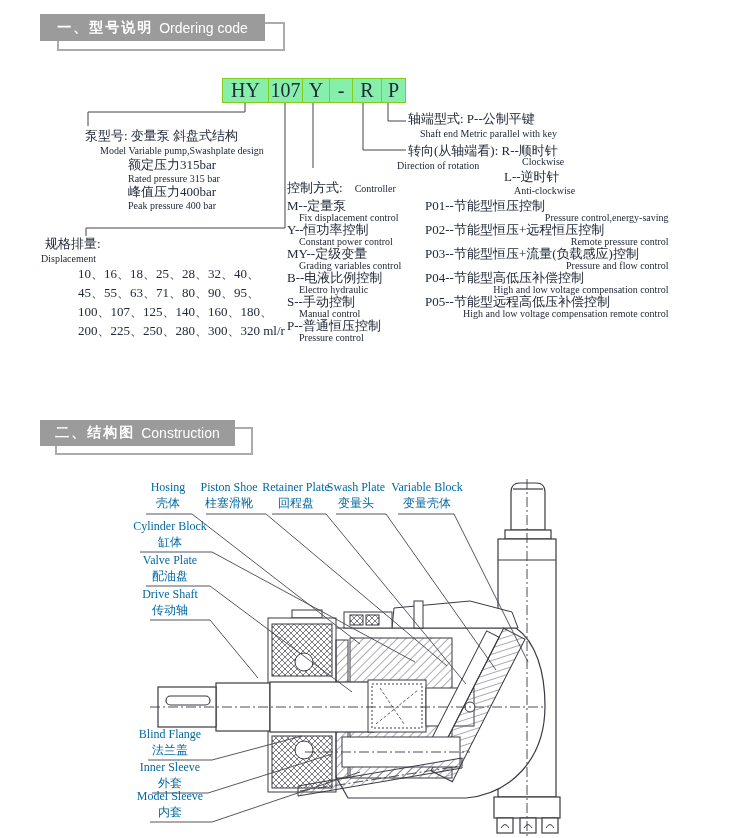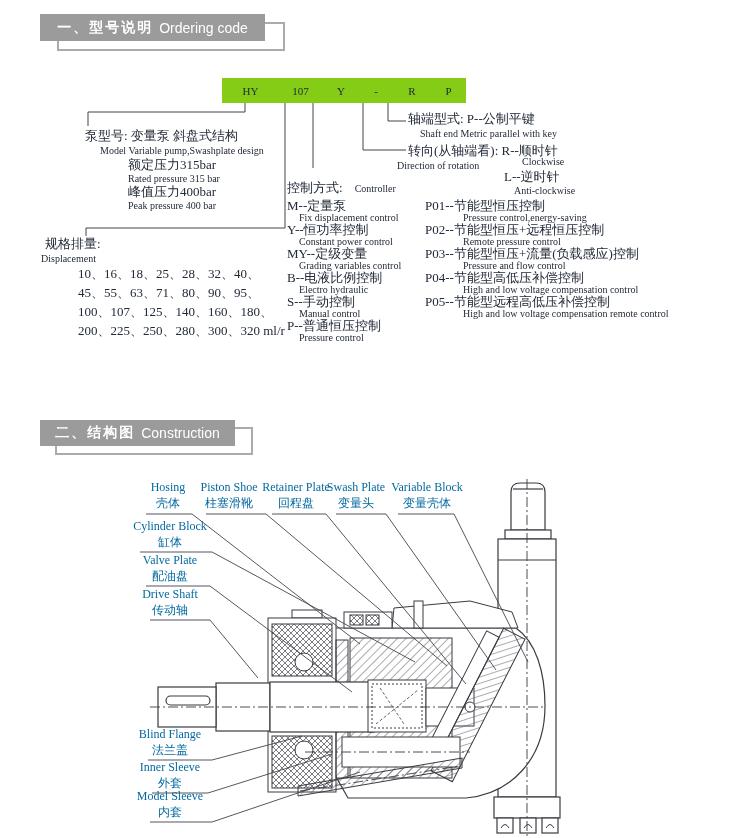--- a/index.html
+++ b/index.html
@@ -11,32 +11,32 @@
           display:flex;align-items:center;justify-content:center;font-size:14px;}
   .banner .bzh{font-weight:bold;letter-spacing:2px;text-align:right;}
   .banner .ben{font-weight:normal;margin-left:6px;}
   .banner-shadow{position:absolute;border:2px solid #ababab;background:#fff;z-index:1;}
   #banner1{left:40px;top:14px;width:225px;height:27px;}
   #banner1s{left:57px;top:22px;width:224px;height:25px;}
   #banner2{left:40px;top:420px;width:195px;height:26px;}
   #banner2s{left:55px;top:427px;width:194px;height:24px;}
   
   .code-row{position:absolute;left:223px;top:78px;height:25px;display:flex;z-index:2;}
-  .code-box{border:6px solid #84cc16;margin-left:-1px;display:flex;align-items:center;justify-content:center;
-            font-size:11px;background:#84cc16;}
+  .code-box{border:1px solid #84cc16;margin-left:-1px;display:flex;align-items:center;justify-content:center;
+            font-size:20px;background:#86efac;}
   .w0{width:45px}.w1{width:33px}.w2{width:26px}.w3{width:22px}.w4{width:28px}.w5{width:23px}
   
   .abs{position:absolute;z-index:2;white-space:nowrap;}
   .zh13{font-size:13px;line-height:15px;}
   .en10{font-size:10px;line-height:12px;}
   .disp-rows div{font-size:13px;line-height:19px;}
   .opt .zh13{line-height:14px;}
   .opt .en10{margin-left:12px;line-height:9px;margin-bottom:1px;}
   .popt .zh13{line-height:14px;}
-  .popt .en10{margin-left:38px;line-height:9px;margin-bottom:1px;}
+  .popt .en10{margin-left:38px;line-height:9px;margin-bottom:1px;text-align:right;}
   .ctrl-head .en10{margin-left:8px;}
   
   .clabel{position:absolute;z-index:2;text-align:center;color:#0369a1;}
   .clabel .len{font-size:12px;line-height:16px;display:block;}
   .clabel .lzh{font-size:12px;line-height:17px;display:block;}
   #lbl-hosing{left:128px;top:479px;width:80px;}
   #lbl-piston-shoe{left:184px;top:479px;width:90px;}
   #lbl-retainer{left:247px;top:479px;width:98px;}
   #lbl-swash{left:311px;top:479px;width:90px;}
   #lbl-variable{left:378px;top:479px;width:98px;}

